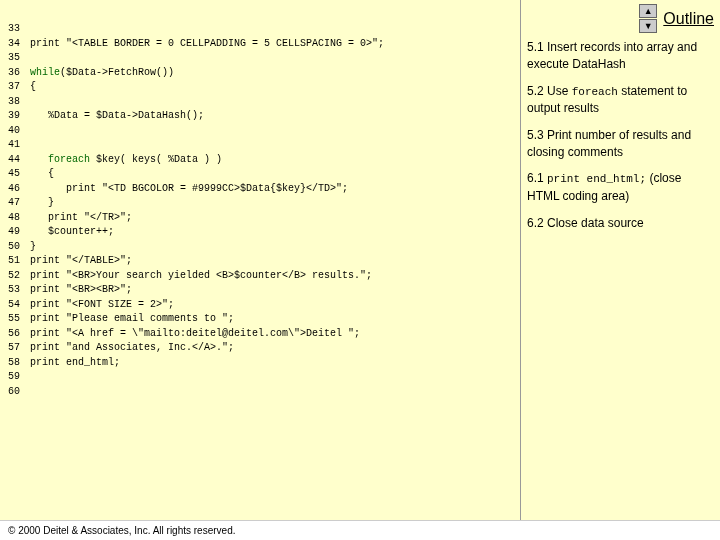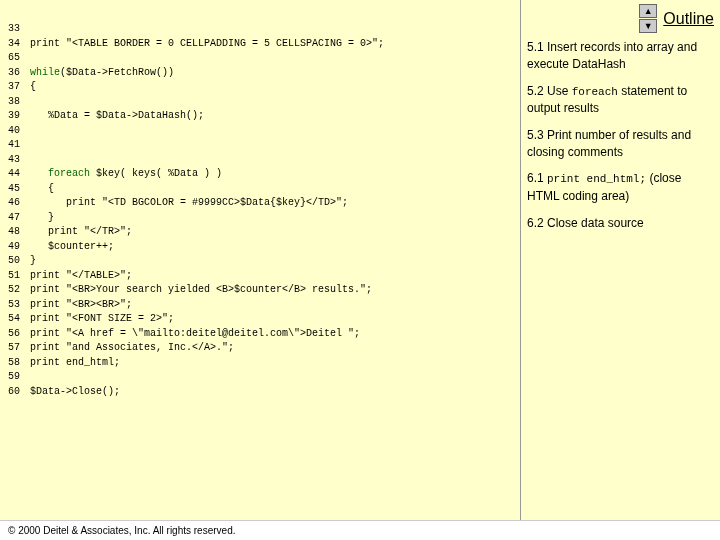--- a/index.html
+++ b/index.html
@@ -97,44 +97,44 @@
     }
   </style>
 </head>
 <body>
 
 <div class="container">
 
   <div class="code-panel">
     <div class="code-line"><span class="line-num">33</span><span class="code-text"></span></div>
     <div class="code-line"><span class="line-num">34</span><span class="code-text">print "&lt;TABLE BORDER = 0 CELLPADDING = 5 CELLSPACING = 0&gt;";</span></div>
-    <div class="code-line"><span class="line-num">65</span><span class="code-text"></span></div>
+    <div class="code-line"><span class="line-num">35</span><span class="code-text"></span></div>
     <div class="code-line"><span class="line-num">36</span><span class="code-text"><span class="kw">while</span>($Data-&gt;FetchRow())</span></div>
     <div class="code-line"><span class="line-num">37</span><span class="code-text">{</span></div>
     <div class="code-line"><span class="line-num">38</span><span class="code-text"></span></div>
     <div class="code-line"><span class="line-num">39</span><span class="code-text">   %Data = $Data-&gt;DataHash();</span></div>
     <div class="code-line"><span class="line-num">40</span><span class="code-text"></span></div>
     <div class="code-line"><span class="line-num">41</span><span class="code-text"></span></div>
-    <div class="code-line"><span class="line-num">43</span><span class="code-text"></span></div>
     <div class="code-line"><span class="line-num">44</span><span class="code-text">   <span class="kw">foreach</span> $key( keys( %Data ) )</span></div>
     <div class="code-line"><span class="line-num">45</span><span class="code-text">   {</span></div>
     <div class="code-line"><span class="line-num">46</span><span class="code-text">      print "&lt;TD BGCOLOR = #9999CC&gt;$Data{$key}&lt;/TD&gt;";</span></div>
     <div class="code-line"><span class="line-num">47</span><span class="code-text">   }</span></div>
     <div class="code-line"><span class="line-num">48</span><span class="code-text">   print "&lt;/TR&gt;";</span></div>
     <div class="code-line"><span class="line-num">49</span><span class="code-text">   $counter++;</span></div>
     <div class="code-line"><span class="line-num">50</span><span class="code-text">}</span></div>
     <div class="code-line"><span class="line-num">51</span><span class="code-text">print "&lt;/TABLE&gt;";</span></div>
     <div class="code-line"><span class="line-num">52</span><span class="code-text">print "&lt;BR&gt;Your search yielded &lt;B&gt;$counter&lt;/B&gt; results.";</span></div>
     <div class="code-line"><span class="line-num">53</span><span class="code-text">print "&lt;BR&gt;&lt;BR&gt;";</span></div>
     <div class="code-line"><span class="line-num">54</span><span class="code-text">print "&lt;FONT SIZE = 2&gt;";</span></div>
+    <div class="code-line"><span class="line-num">55</span><span class="code-text">print "Please email comments to ";</span></div>
     <div class="code-line"><span class="line-num">56</span><span class="code-text">print "&lt;A href = \"mailto:deitel@deitel.com\"&gt;Deitel ";</span></div>
     <div class="code-line"><span class="line-num">57</span><span class="code-text">print "and Associates, Inc.&lt;/A&gt;.";</span></div>
     <div class="code-line"><span class="line-num">58</span><span class="code-text">print end_html;</span></div>
     <div class="code-line"><span class="line-num">59</span><span class="code-text"></span></div>
-    <div class="code-line"><span class="line-num">60</span><span class="code-text">$Data-&gt;Close();</span></div>
+    <div class="code-line"><span class="line-num">60</span></div>
   </div>
 
   <div class="outline-panel">
     <div class="outline-header">
       <div class="outline-arrows">
         <div class="arrow-btn">▲</div>
         <div class="arrow-btn">▼</div>
       </div>
       <span class="outline-title">Outline</span>
     </div>

